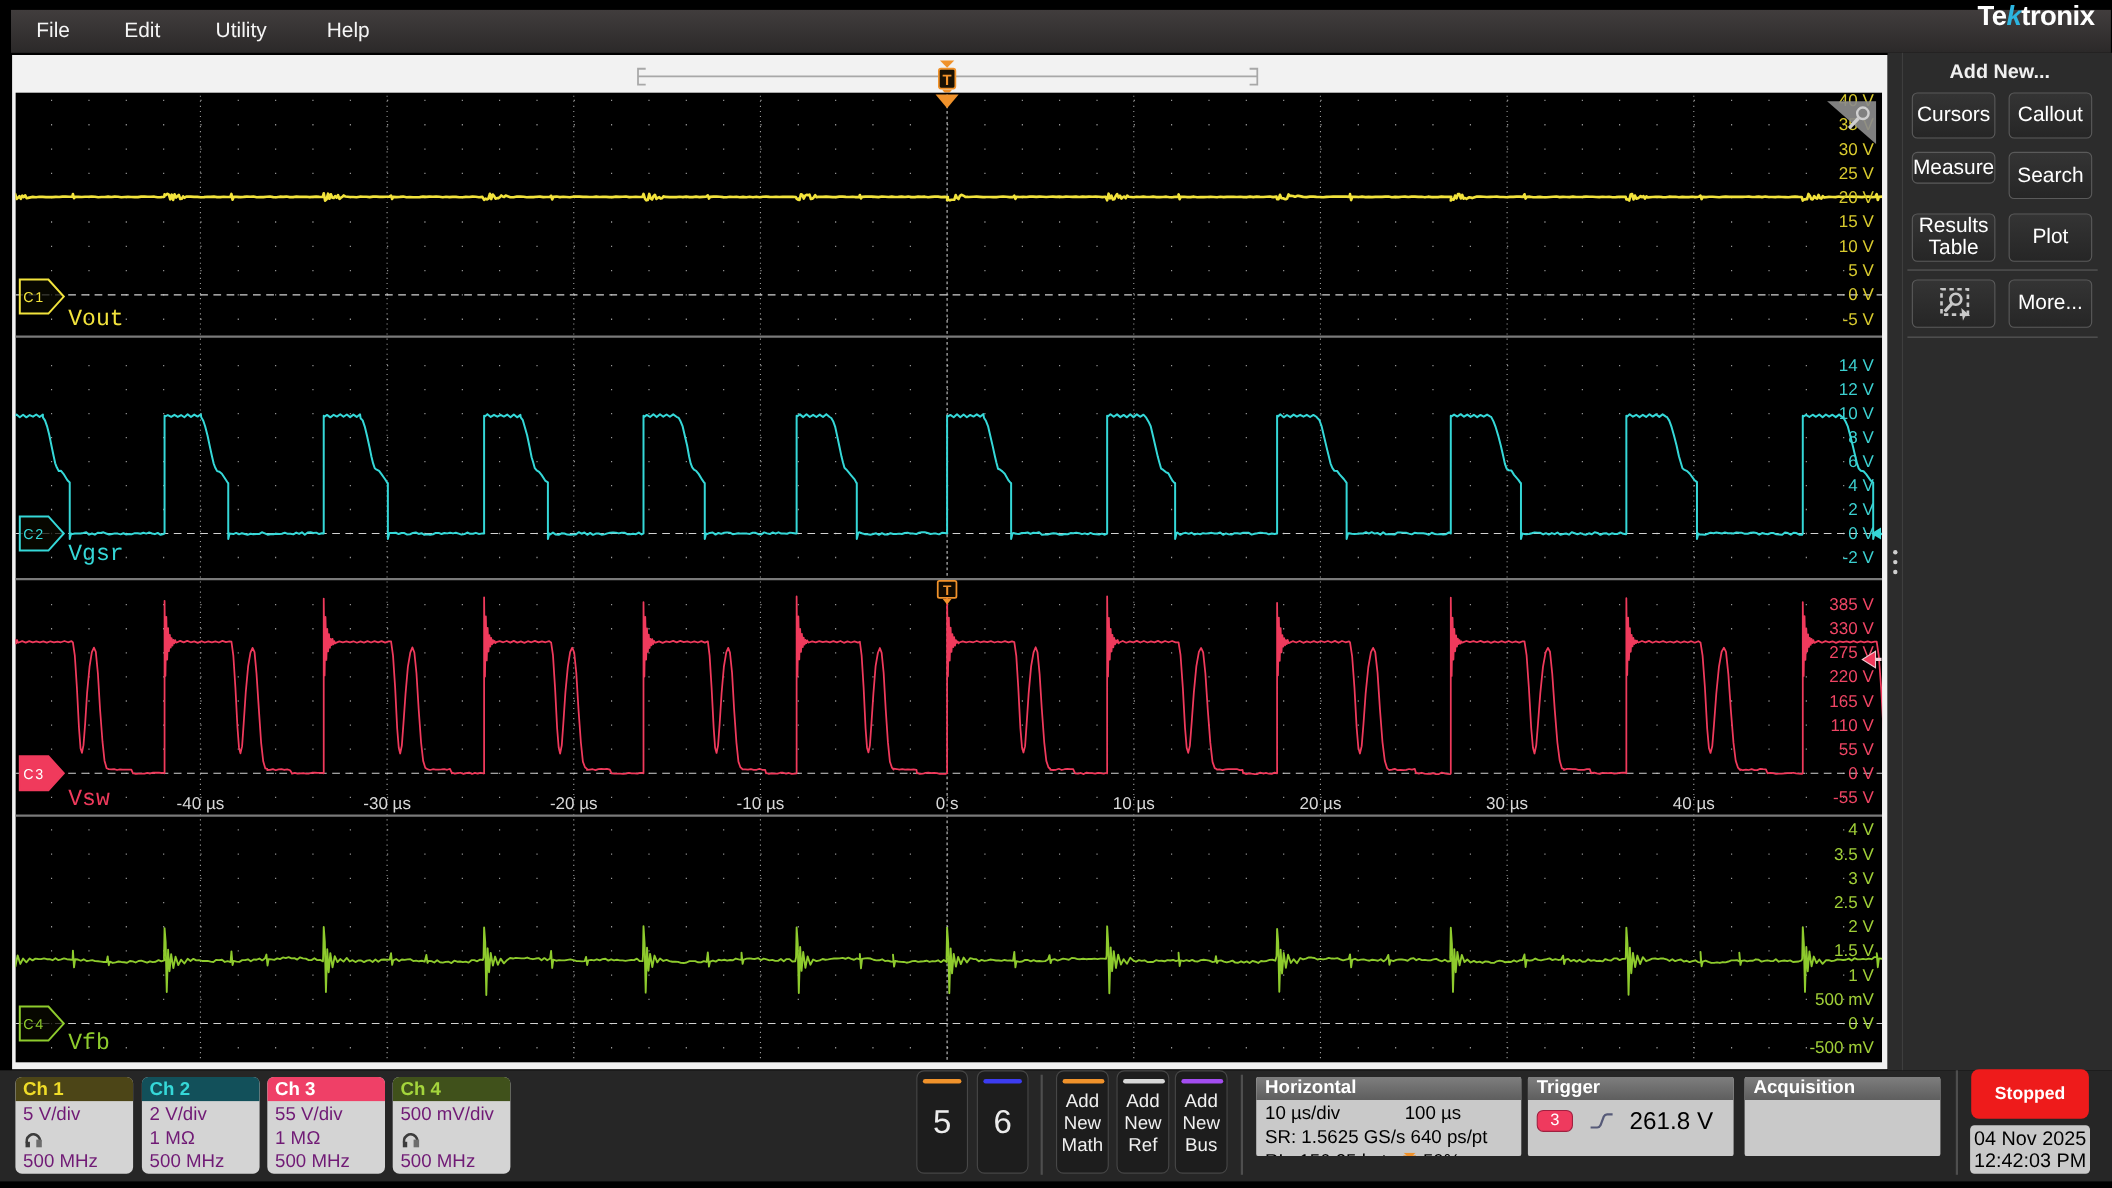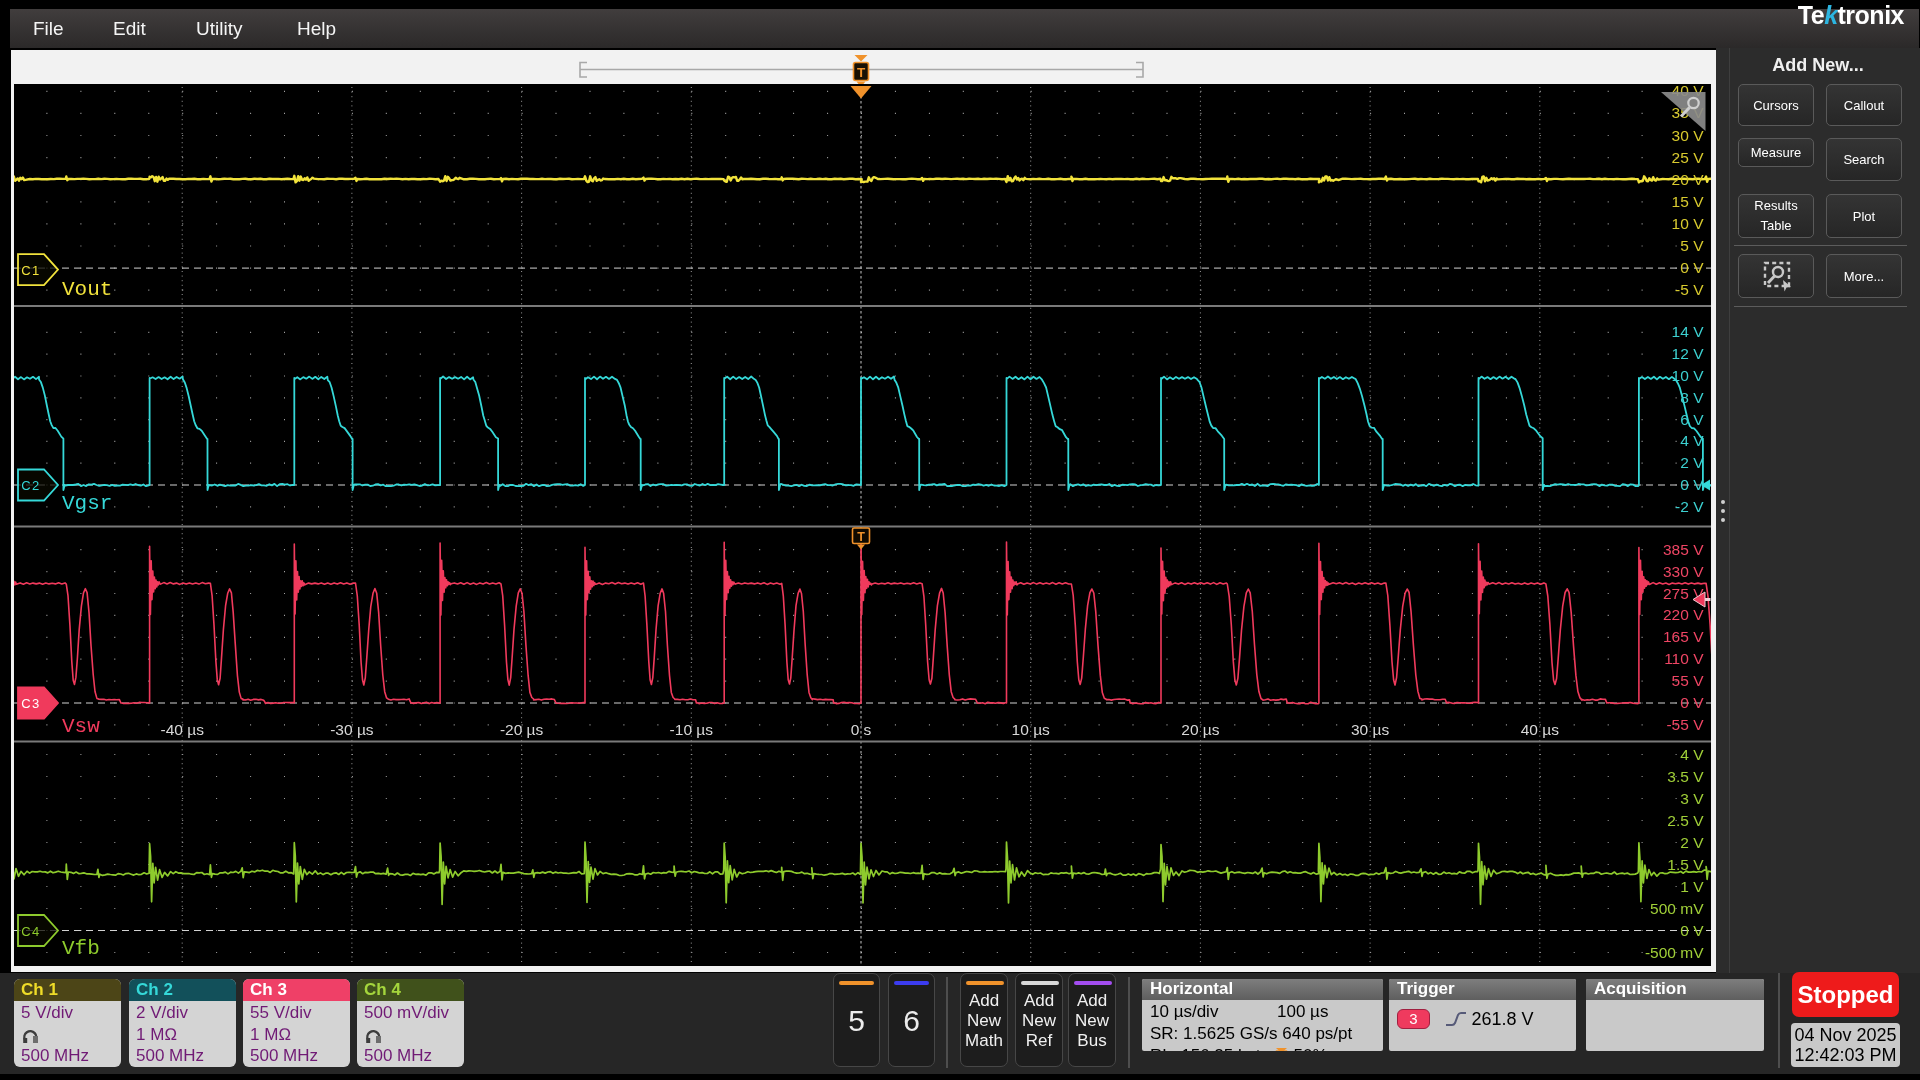--- a/index.html
+++ b/index.html
@@ -5,36 +5,36 @@
 body { width:1920px; height:1080px; background:#000; font-family:"Liberation Sans", sans-serif; position:relative; overflow:hidden; }
 .abs { position:absolute; }
 .menubar { left:10px; top:9px; width:1909px; height:39px; background:linear-gradient(#413d3d,#2b2929); }
 .menubar span { position:absolute; top:9px; color:#f5f5f5; font-size:19px; }
 .logo { right:16px; top:1px; color:#fff; font-size:25px; font-weight:bold; letter-spacing:-0.5px; }
 .wfc { left:11px; top:50px; width:1705px; height:922px; background:#f2f2f2; }
 .wfhdr { position:absolute; left:3px; top:3px; width:1697px; height:31px; background:#3a3a3a; color:#fff; font-size:19px; line-height:31px; padding-left:16px; }
 .rpanel { left:1716px; top:48px; width:204px; height:925px; background:#2c2c2c; }
 .rpanel .inner { position:absolute; left:13px; top:0; width:178px; height:100%; border-left:1px solid #3e3e3e; }
 .rtitle { position:absolute; left:0; width:100%; top:7px; text-align:center; color:#f0f0f0; font-weight:bold; font-size:18px; }
-.btn { position:absolute; background:linear-gradient(#343434,#262626); border:1px solid #5a5a5a; border-radius:5px; color:#fff; font-size:13px; display:flex; align-items:center; justify-content:center; text-align:center; }
+.btn { position:absolute; background:linear-gradient(#343434,#262626); border:1px solid #5a5a5a; border-radius:5px; color:#fff; font-size:19px; display:flex; align-items:center; justify-content:center; text-align:center; }
 .hr1 { position:absolute; left:18px; width:173px; height:1px; background:#5c5c5c; }
 .bottombar { left:0; top:973px; width:1920px; height:101px; background:#262626;padding-left:31px; }
 .badge { position:absolute; top:6px; width:107px; height:88px; border-radius:6px; overflow:hidden; background:#d4d4d4; }
 .badge .hd { height:22px; font-size:17px; font-weight:bold; padding-left:7px; line-height:22px; }
 .badge .bd { padding:1px 0 0 7px; font-size:17px; color:#701a75; line-height:21.6px; }
 .chbtn { position:absolute; top:0px; width:47px; height:94px; background:#1d1d1d; border:1px solid #474747; border-radius:7px; color:#ececec; }
 .chbtn .bar { position:absolute; left:5px; top:7px; width:35px; height:4px; border-radius:2px; }
 .chbtn .num { position:absolute; width:100%; top:30px; text-align:center; font-size:30px; }
 .addbtn { position:absolute; top:0px; width:48px; height:94px; background:#1d1d1d; border:1px solid #474747; border-radius:7px; color:#f0f0f0; font-size:17px; text-align:center; padding-top:17px; line-height:20px; }
 .addbtn .bar { position:absolute; left:5px; top:7px; width:38px; height:4px; border-radius:2px; }
 .vsep { position:absolute; top:4px; width:2px; height:91px; background:#4e4e4e; }
 .ipanel { position:absolute; top:6px; height:72px; background:#c9c9c9; border-radius:2px; overflow:hidden; }
 .ipanel .hd { height:21px; background:linear-gradient(#7e7e7e,#5e5e5e); color:#fff; font-size:17px; font-weight:bold; padding-left:8px; line-height:20px; }
 .ipanel .bd { padding:1px 0 0 8px; font-size:17px; color:#000; line-height:22px; position:relative; }
-.stopped { position:absolute; left:1792px; top:-1px; width:107px; height:45px; background:#ee1b1b; border-radius:7px; color:#fff; font-weight:bold; font-size:24px; text-align:center; line-height:45px; }
+.stopped { position:absolute; left:1792px; top:-1px; width:107px; height:45px; background:#ee1b1b; border-radius:7px; color:#fff; font-weight:bold; font-size:16px; text-align:center; line-height:45px; }
 .datebox { position:absolute; left:1791px; top:50px; width:109px; height:44px; background:#c9c9c9; border-radius:4px; color:#000; font-size:18px; text-align:center; padding-top:2px; line-height:20px; }
 </style></head>
 <body>
 <div class="abs menubar">
   <span style="left:23px">File</span>
   <span style="left:103px">Edit</span>
   <span style="left:186px">Utility</span>
   <span style="left:287px">Help</span>
 </div>
 <div class="abs logo">Te<span style="color:#2cb5e0;font-style:italic">k</span>tronix</div>
@@ -216,21 +216,21 @@
           <text x="7.5" y="12" fill="#f0922b" font-size="9" font-weight="bold" text-anchor="middle">T</text>
         </svg> 50%</div>
   </div>
   <div class="ipanel" style="left:1389px;width:187px">
     <div class="hd">Trigger</div>
     <div class="bd" style="padding-top:7px">
       <span style="display:inline-block;width:33px;height:20px;background:#ef3a5e;border:1.5px solid #a02040;border-radius:6px;color:#fff;font-size:15px;text-align:center;line-height:18px;vertical-align:middle">3</span>
       <svg width="22" height="20" viewBox="0 0 22 20" style="vertical-align:middle;margin-left:10px">
           <path d="M1 16 h6 q2 0 3-2 l3 -8 q1 -2 3 -2 h5" fill="none" stroke="#565a78" stroke-width="2"></path>
         </svg>
-      <span style="font-size:18px;vertical-align:middle">261.8 V</span>
+      <span style="font-size:22px;margin-left:10px;vertical-align:middle">261.8 V</span>
     </div>
   </div>
   <div class="ipanel" style="left:1586px;width:178px">
     <div class="hd">Acquisition</div>
   </div>
   <div class="vsep" style="left:1778px;top:0;height:95px"></div>
   <div class="stopped">Stopped</div>
   <div class="datebox">04 Nov 2025<br>12:42:03 PM</div>
 </div>
 </body></html>

